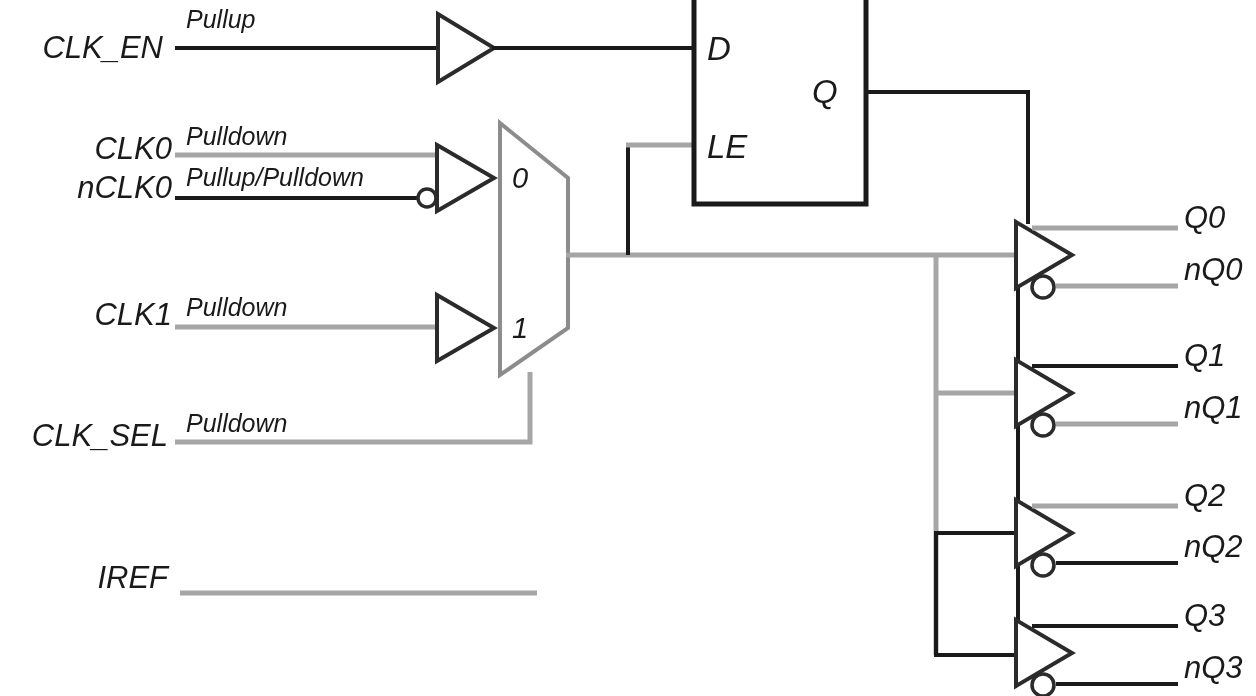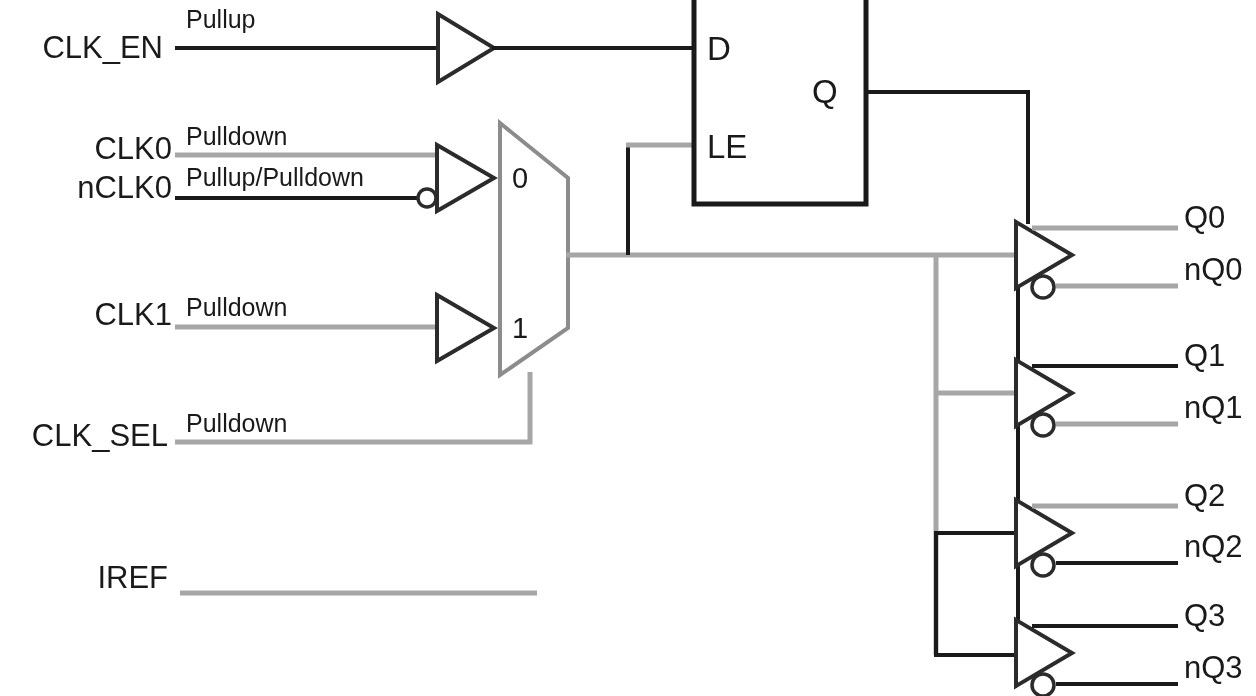--- a/index.html
+++ b/index.html
@@ -7,20 +7,21 @@
     padding: 0;
     background: #ffffff;
   }
   #diagram-root {
     position: relative;
     width: 1256px;
     height: 696px;
     background: #ffffff;
     font-family: "Liberation Sans", sans-serif;
     overflow: hidden;
+    font-style: italic;
   }
   svg#circuit {
     display: block;
     width: 1256px;
     height: 696px;
   }
   .wire-black {
     stroke: #1a1a1a;
     stroke-width: 4;
     fill: none;

